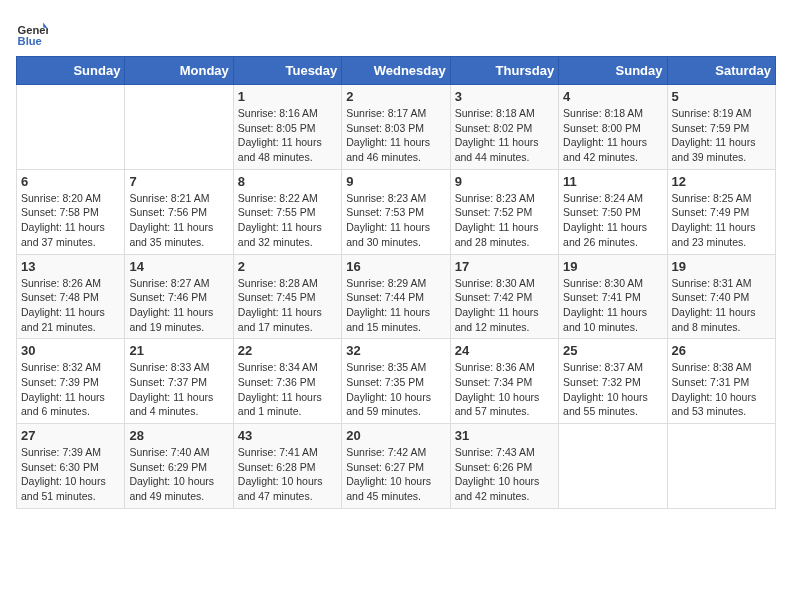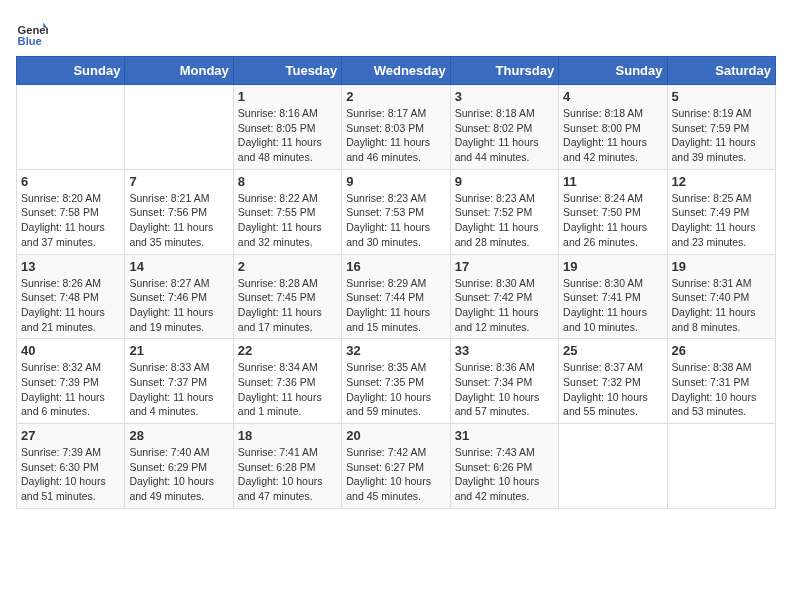--- a/index.html
+++ b/index.html
@@ -154,41 +154,41 @@
         <td><span class="day-num">16</span>
         <span class="cell-text">Sunrise: 8:29 AM<br>Sunset: 7:44 PM<br>Daylight: 11 hours and 15 minutes.</span></td>
         <td><span class="day-num">17</span>
         <span class="cell-text">Sunrise: 8:30 AM<br>Sunset: 7:42 PM<br>Daylight: 11 hours and 12 minutes.</span></td>
         <td><span class="day-num">19</span>
         <span class="cell-text">Sunrise: 8:30 AM<br>Sunset: 7:41 PM<br>Daylight: 11 hours and 10 minutes.</span></td>
         <td><span class="day-num">19</span>
         <span class="cell-text">Sunrise: 8:31 AM<br>Sunset: 7:40 PM<br>Daylight: 11 hours and 8 minutes.</span></td>
       </tr>
       <tr>
-        <td><span class="day-num">40</span>
+        <td><span class="day-num">30</span>
         <span class="cell-text">Sunrise: 8:32 AM<br>Sunset: 7:39 PM<br>Daylight: 11 hours and 6 minutes.</span></td>
         <td><span class="day-num">21</span>
         <span class="cell-text">Sunrise: 8:33 AM<br>Sunset: 7:37 PM<br>Daylight: 11 hours and 4 minutes.</span></td>
         <td><span class="day-num">22</span>
         <span class="cell-text">Sunrise: 8:34 AM<br>Sunset: 7:36 PM<br>Daylight: 11 hours and 1 minute.</span></td>
         <td><span class="day-num">32</span>
         <span class="cell-text">Sunrise: 8:35 AM<br>Sunset: 7:35 PM<br>Daylight: 10 hours and 59 minutes.</span></td>
-        <td><span class="day-num">33</span>
+        <td><span class="day-num">24</span>
         <span class="cell-text">Sunrise: 8:36 AM<br>Sunset: 7:34 PM<br>Daylight: 10 hours and 57 minutes.</span></td>
         <td><span class="day-num">25</span>
         <span class="cell-text">Sunrise: 8:37 AM<br>Sunset: 7:32 PM<br>Daylight: 10 hours and 55 minutes.</span></td>
         <td><span class="day-num">26</span>
         <span class="cell-text">Sunrise: 8:38 AM<br>Sunset: 7:31 PM<br>Daylight: 10 hours and 53 minutes.</span></td>
       </tr>
       <tr>
         <td><span class="day-num">27</span>
         <span class="cell-text">Sunrise: 7:39 AM<br>Sunset: 6:30 PM<br>Daylight: 10 hours and 51 minutes.</span></td>
         <td><span class="day-num">28</span>
         <span class="cell-text">Sunrise: 7:40 AM<br>Sunset: 6:29 PM<br>Daylight: 10 hours and 49 minutes.</span></td>
-        <td><span class="day-num">18</span>
+        <td><span class="day-num">43</span>
         <span class="cell-text">Sunrise: 7:41 AM<br>Sunset: 6:28 PM<br>Daylight: 10 hours and 47 minutes.</span></td>
         <td><span class="day-num">20</span>
         <span class="cell-text">Sunrise: 7:42 AM<br>Sunset: 6:27 PM<br>Daylight: 10 hours and 45 minutes.</span></td>
         <td><span class="day-num">31</span>
         <span class="cell-text">Sunrise: 7:43 AM<br>Sunset: 6:26 PM<br>Daylight: 10 hours and 42 minutes.</span></td>
         <td class="empty-cell"></td>
         <td class="empty-cell"></td>
       </tr>
     </tbody>
 </table>

